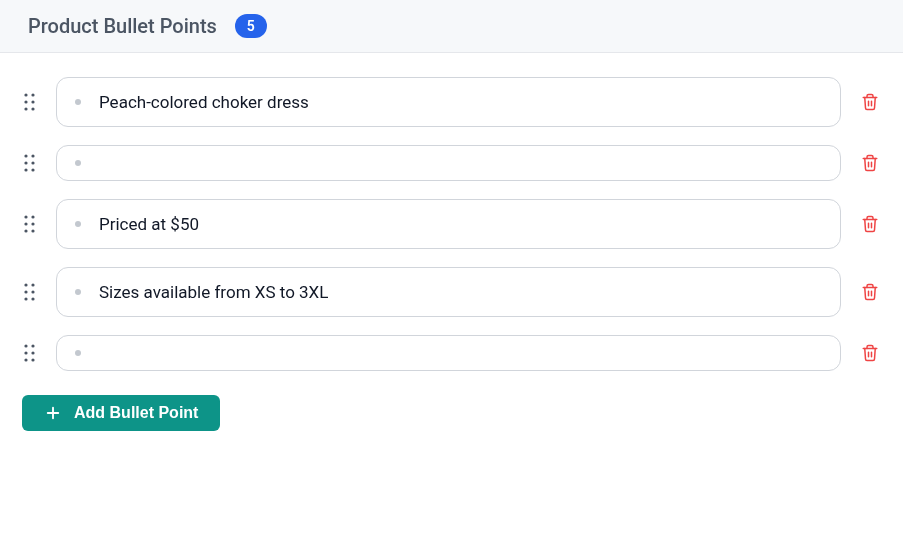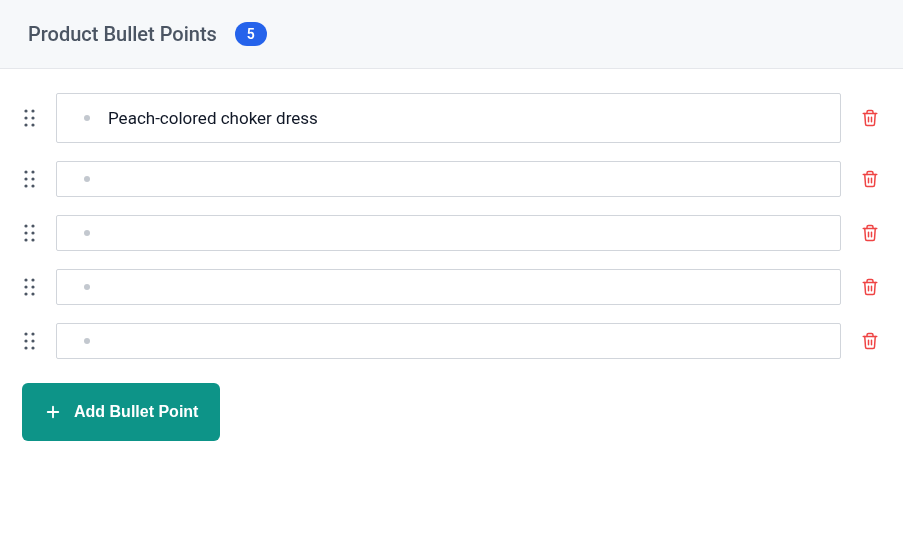--- a/index.html
+++ b/index.html
@@ -10,21 +10,21 @@
     body {
       font-family: -apple-system, BlinkMacSystemFont, "Segoe UI", Roboto, "Helvetica Neue", Arial, sans-serif;
       background: #ffffff;
       width: 903px;
       height: 545px;
       overflow: hidden;
     }
     .header {
       background: #f6f8fa;
       border-bottom: 1px solid #e5e7eb;
-      padding: 22px 28px;
+      padding: 14px 28px;
       display: flex;
       align-items: center;
       gap: 18px;
     }
     .page-title {
       font-size: 20px;
       font-weight: 500;
       color: #4b5563;
     }
     .badge {
@@ -55,22 +55,22 @@
       align-items: center;
       justify-content: center;
     }
     .drag-handle svg {
       width: 14px;
       height: 22px;
     }
     .input-box {
       flex: 1;
       border: 1px solid #d1d5db;
-      border-radius: 2px;
-      padding: 14px 27px;
+      border-radius: 12px;
+      padding: 14px 18px;
       display: flex;
       align-items: center;
       gap: 18px;
       background: #ffffff;
     }
     .bullet-dot {
       width: 6px;
       height: 6px;
       border-radius: 50%;
       background: #c3c8cf;
@@ -96,21 +96,21 @@
     }
     .delete-btn svg {
       width: 18px;
       height: 20px;
     }
     .add-button {
       background: #0d9488;
       color: #ffffff;
       border: none;
       border-radius: 6px;
-      padding: 20px 22px;
+      padding: 9px 22px;
       font-size: 16px;
       font-weight: 600;
       display: inline-flex;
       align-items: center;
       gap: 12px;
       cursor: pointer;
       margin-top: 6px;
     }
     .add-button svg {
       width: 18px;
@@ -182,44 +182,46 @@
         <circle cx="3" cy="4" r="1.6"></circle>
           <circle cx="10" cy="4" r="1.6"></circle>
         <circle cx="3" cy="11" r="1.6"></circle>
           <circle cx="10" cy="11" r="1.6"></circle>
         <circle cx="3" cy="18" r="1.6"></circle>
           <circle cx="10" cy="18" r="1.6"></circle>
       </svg>
     </div>
     <div class="input-box">
       <div class="bullet-dot"></div>
-    </div>
-    <div class="delete-btn">
-      <svg viewBox="0 0 24 24" fill="none" stroke="currentColor" stroke-width="2" stroke-linecap="round" stroke-linejoin="round">
-        <polyline points="3 6 5 6 21 6"></polyline>
-        <path d="M19 6l-1 14a2 2 0 0 1-2 2H8a2 2 0 0 1-2-2L5 6"></path>
-        <path d="M10 11v6M14 11v6"></path>
-        <path d="M8 6V4a2 2 0 0 1 2-2h4a2 2 0 0 1 2 2v2"></path>
-      </svg>
-    </div>
-  </div>
-
-  <div class="row">
-    <div class="drag-handle">
-      <svg viewBox="0 0 14 22" fill="currentColor">
-        <circle cx="3" cy="4" r="1.6"></circle>
-          <circle cx="10" cy="4" r="1.6"></circle>
-        <circle cx="3" cy="11" r="1.6"></circle>
-          <circle cx="10" cy="11" r="1.6"></circle>
-        <circle cx="3" cy="18" r="1.6"></circle>
-          <circle cx="10" cy="18" r="1.6"></circle>
-      </svg>
-    </div>
-    <div class="input-box">
-      <div class="bullet-dot"></div>
+      <input class="bullet-text" value="Priced at $50" style="">
+    </div>
+    <div class="delete-btn">
+      <svg viewBox="0 0 24 24" fill="none" stroke="currentColor" stroke-width="2" stroke-linecap="round" stroke-linejoin="round">
+        <polyline points="3 6 5 6 21 6"></polyline>
+        <path d="M19 6l-1 14a2 2 0 0 1-2 2H8a2 2 0 0 1-2-2L5 6"></path>
+        <path d="M10 11v6M14 11v6"></path>
+        <path d="M8 6V4a2 2 0 0 1 2-2h4a2 2 0 0 1 2 2v2"></path>
+      </svg>
+    </div>
+  </div>
+
+  <div class="row">
+    <div class="drag-handle">
+      <svg viewBox="0 0 14 22" fill="currentColor">
+        <circle cx="3" cy="4" r="1.6"></circle>
+          <circle cx="10" cy="4" r="1.6"></circle>
+        <circle cx="3" cy="11" r="1.6"></circle>
+          <circle cx="10" cy="11" r="1.6"></circle>
+        <circle cx="3" cy="18" r="1.6"></circle>
+          <circle cx="10" cy="18" r="1.6"></circle>
+      </svg>
+    </div>
+    <div class="input-box">
+      <div class="bullet-dot"></div>
+      <input class="bullet-text" value="Sizes available from XS to 3XL" style="">
     </div>
     <div class="delete-btn">
       <svg viewBox="0 0 24 24" fill="none" stroke="currentColor" stroke-width="2" stroke-linecap="round" stroke-linejoin="round">
         <polyline points="3 6 5 6 21 6"></polyline>
         <path d="M19 6l-1 14a2 2 0 0 1-2 2H8a2 2 0 0 1-2-2L5 6"></path>
         <path d="M10 11v6M14 11v6"></path>
         <path d="M8 6V4a2 2 0 0 1 2-2h4a2 2 0 0 1 2 2v2"></path>
       </svg>
     </div>
   </div>

